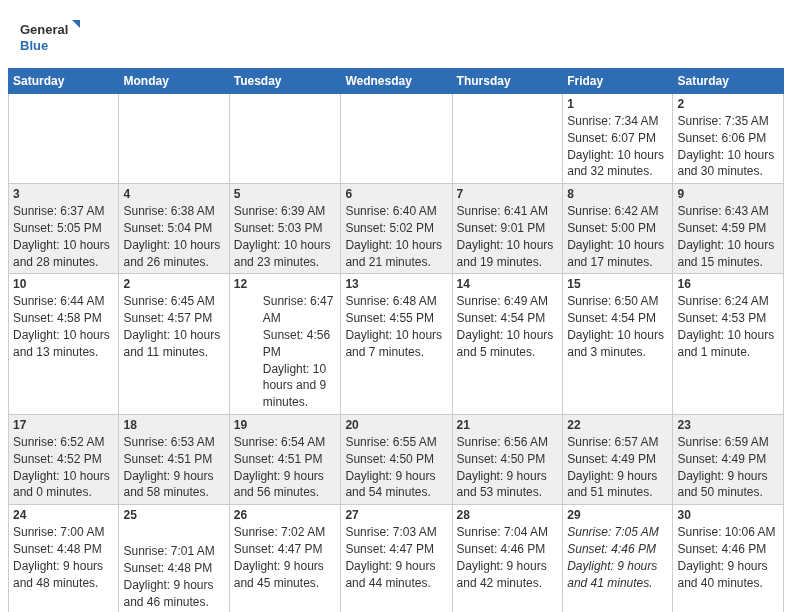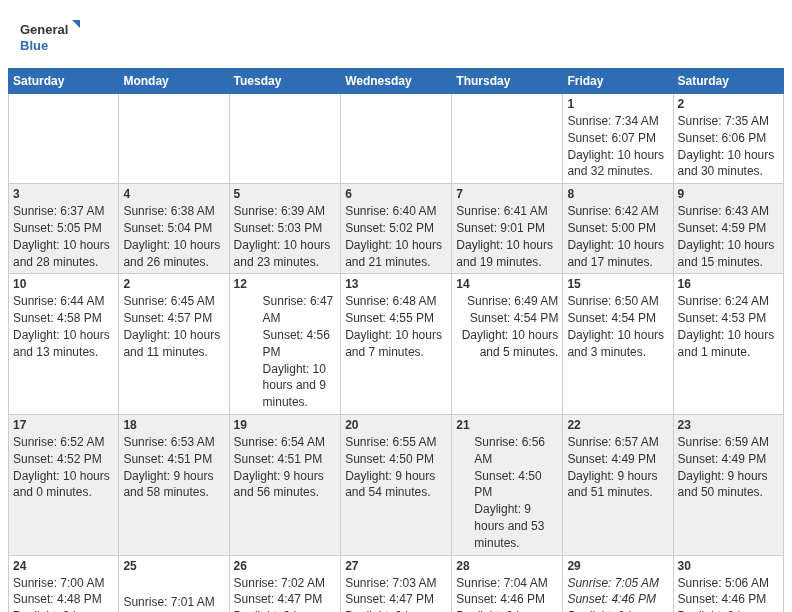--- a/index.html
+++ b/index.html
@@ -201,21 +201,21 @@
 Daylight: 10 hours and 9 minutes.</div>
           </td>
           <td>
             <span class="day-number">13</span>
             <div class="day-info" style="white-space: pre-line;">Sunrise: 6:48 AM
 Sunset: 4:55 PM
 Daylight: 10 hours and 7 minutes.</div>
           </td>
           <td>
             <span class="day-number">14</span>
-            <div class="day-info" style="white-space: pre-line; text-align: right;">Sunrise: 6:49 AM
+            <div class="day-info" style="white-space: pre-line;">Sunrise: 6:49 AM
 Sunset: 4:54 PM
 Daylight: 10 hours and 5 minutes.</div>
           </td>
           <td>
             <span class="day-number">15</span>
             <div class="day-info" style="white-space: pre-line;">Sunrise: 6:50 AM
 Sunset: 4:54 PM
 Daylight: 10 hours and 3 minutes.</div>
           </td>
           <td>
@@ -245,21 +245,21 @@
 Daylight: 9 hours and 56 minutes.</div>
           </td>
           <td>
             <span class="day-number">20</span>
             <div class="day-info" style="white-space: pre-line;">Sunrise: 6:55 AM
 Sunset: 4:50 PM
 Daylight: 9 hours and 54 minutes.</div>
           </td>
           <td>
             <span class="day-number">21</span>
-            <div class="day-info" style="white-space: pre-line; margin-left: 18px;">Sunrise: 6:56 AM
+            <div class="day-info" style="white-space: pre-line;">Sunrise: 6:56 AM
 Sunset: 4:50 PM
 Daylight: 9 hours and 53 minutes.</div>
           </td>
           <td>
             <span class="day-number">22</span>
             <div class="day-info" style="white-space: pre-line;">Sunrise: 6:57 AM
 Sunset: 4:49 PM
 Daylight: 9 hours and 51 minutes.</div>
           </td>
           <td>
@@ -301,20 +301,20 @@
 Daylight: 9 hours and 42 minutes.</div>
           </td>
           <td>
             <span class="day-number">29</span>
             <div class="day-info" style="white-space: pre-line; font-style: italic;">Sunrise: 7:05 AM
 Sunset: 4:46 PM
 Daylight: 9 hours and 41 minutes.</div>
           </td>
           <td>
             <span class="day-number">30</span>
-            <div class="day-info" style="white-space: pre-line;">Sunrise: 5:06 AM
+            <div class="day-info" style="white-space: pre-line;">Sunrise: 10:06 AM
 Sunset: 4:46 PM
 Daylight: 9 hours and 40 minutes.</div>
           </td>
         </tr>
       </tbody>
   </table>
 </div>
 
 </body></html>

